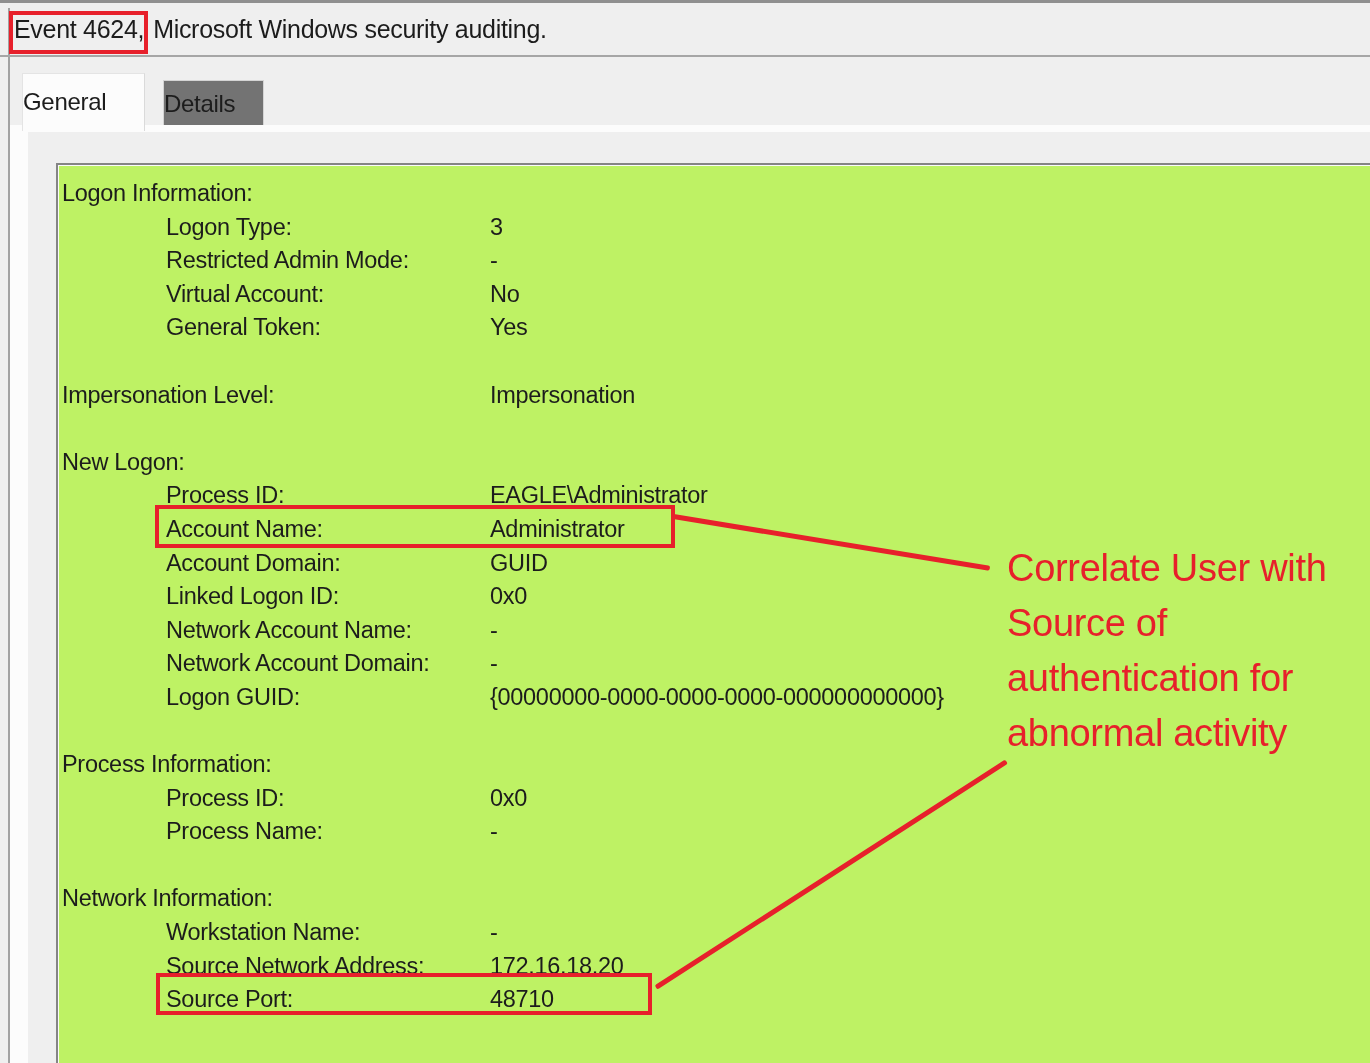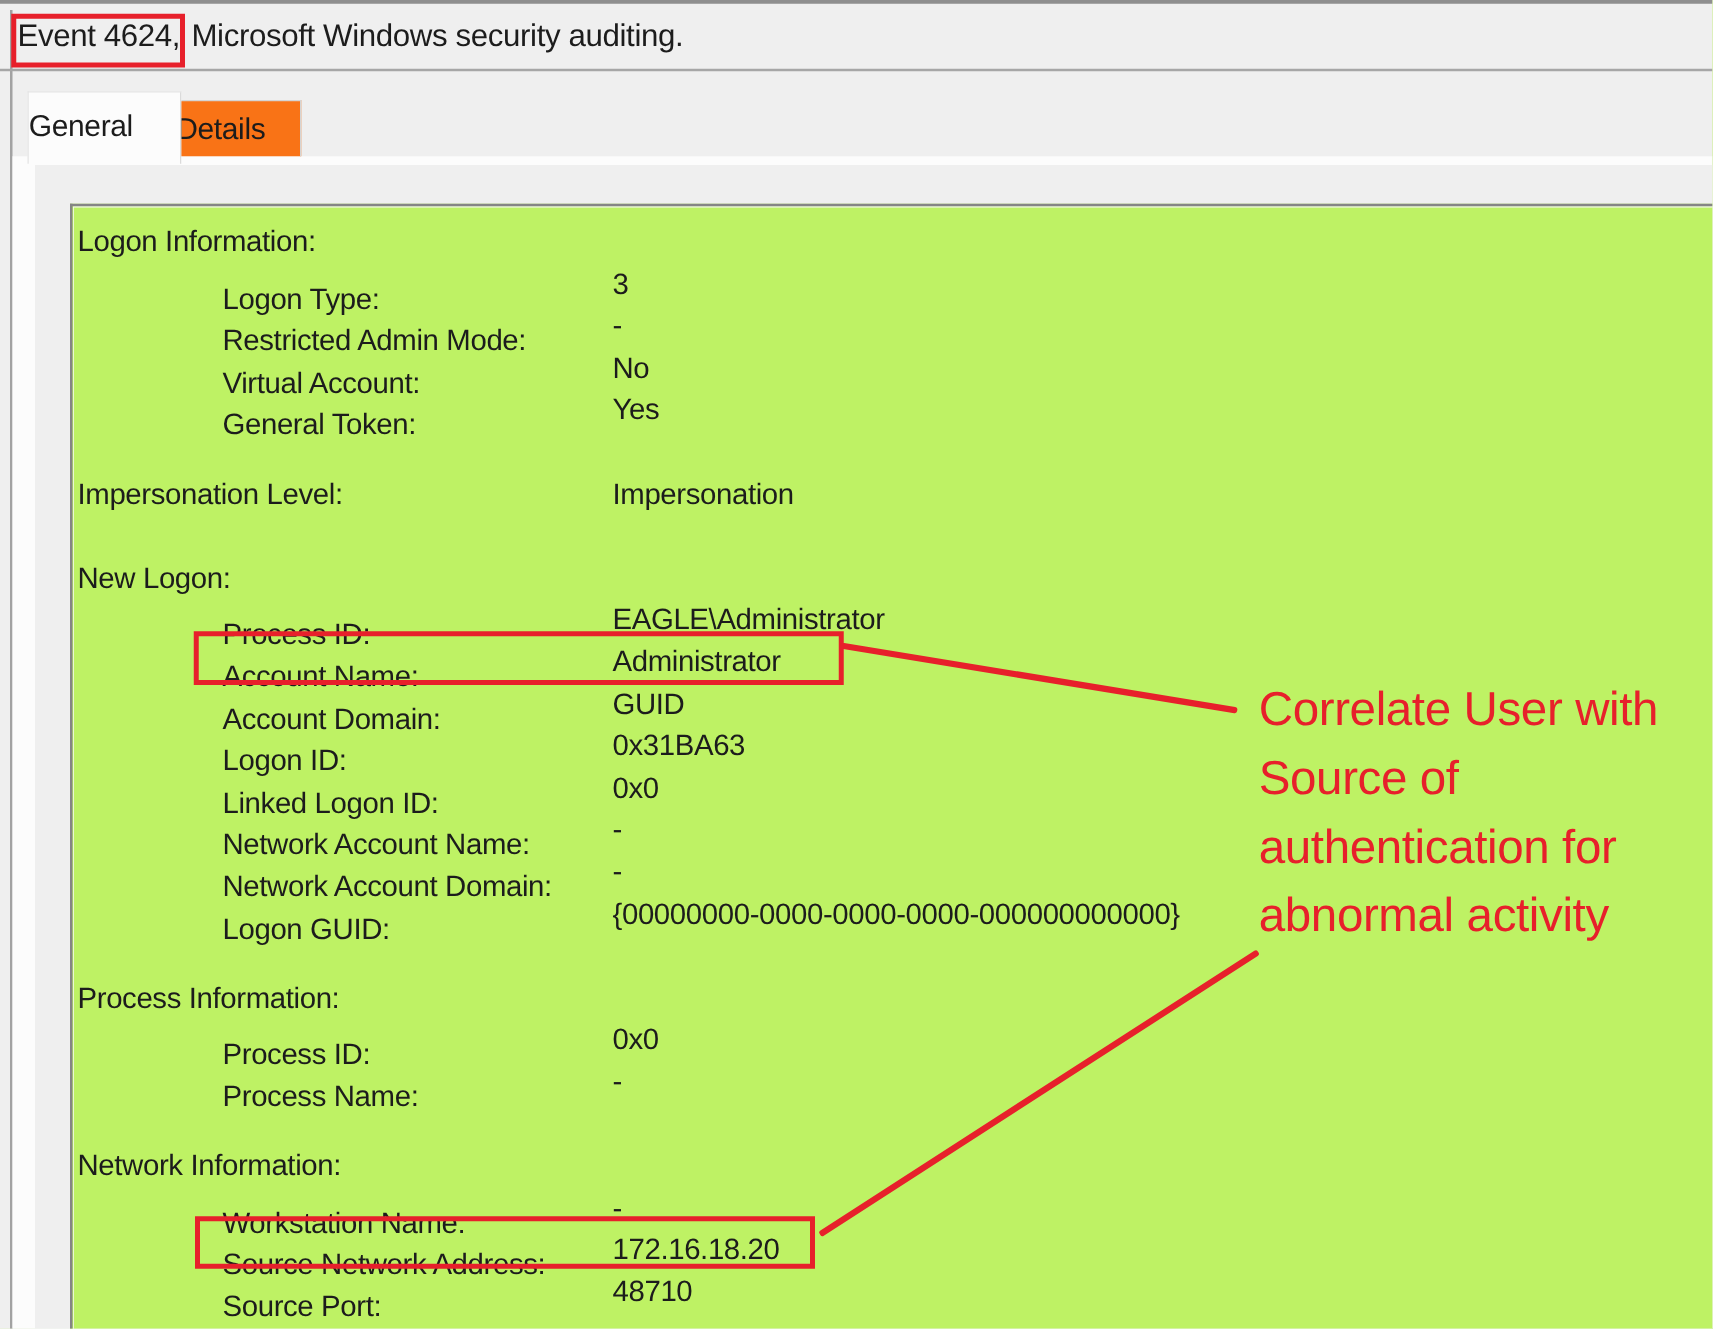--- a/index.html
+++ b/index.html
@@ -20,31 +20,31 @@
   
   .title-bar { position:absolute; left:14px; top:15px; font-size:25px; letter-spacing:-0.3px; white-space:nowrap; }
   .title-bar .src { margin-left:9px; }
 
   
   .tab-page-white { position:absolute; left:10px; top:125px; width:1360px; height:938px; background:#fcfcfc; }
   .tab-inset-gray { position:absolute; left:28px; top:132px; width:1342px; height:931px; background:#efefef; }
   .tab { position:absolute; text-align:left; font-size:24px; letter-spacing:-0.3px; cursor:default; }
   .tab-general { left:22px; top:73px; width:123px; height:58px; background:#fcfcfc; line-height:56px;
                  border-top:1px solid #e4e4e4; border-left:1px solid #e4e4e4; border-right:1px solid #dadada; z-index:2; }
-  .tab-details { left:140px; top:80px; width:101px; height:45px; background:#f97316; line-height:45px;
+  .tab-details { left:163px; top:80px; width:101px; height:45px; background:#737373; line-height:45px;
                  border:1px solid #d4d4d4; border-bottom:none; z-index:1; }
 
   
   .desc-box { position:absolute; left:56px; top:163px; width:1314px; height:900px;
               border-top:2px solid #858585; border-left:2px solid #858585;
               box-shadow: inset 1px 1px 0 #fafafa; background:#bef264; }
   .rows { position:absolute; left:4px; top:11px; width:1300px; }
   .row  { position:relative; height:33.6px; font-size:23.5px; letter-spacing:-0.3px; white-space:nowrap; }
   .row .lbl  { position:absolute; left:0; top:4px; }
-  .row .lbl.ind { left:116px;margin-top:12px; }
+  .row .lbl.ind { left:104px; }
   .row .val  { position:absolute; left:428px; top:4px; }
 
   
   .hl-box { position:absolute; border:4px solid var(--red); z-index:5; }
   #hl-event-id    { left:9px;  top:11px;  width:139px; height:43px; }
   #hl-account     { left:155px; top:505px; width:520px; height:43px; }
   #hl-source-addr { left:156px; top:973px; width:496px; height:42px; }
   .conn { position:absolute; height:5px; background:var(--red); transform-origin:0 50%; border-radius:2px; z-index:4; }
   #line-account { left:673px; top:514px; width:321px; transform:rotate(9.3deg); }
   #line-source  { left:656px; top:985px; width:417px; transform:rotate(-32.8deg); }
@@ -108,24 +108,20 @@
         </div>
         <div class="row">
           <span class="lbl ind">Account Name:</span>
           <span class="val">Administrator</span>
         </div>
         <div class="row">
           <span class="lbl ind">Account Domain:</span>
           <span class="val">GUID</span>
         </div>
         <div class="row">
-          <span class="lbl ind">Logon ID:</span>
-          <span class="val">0x31BA63</span>
-        </div>
-        <div class="row">
           <span class="lbl ind">Linked Logon ID:</span>
           <span class="val">0x0</span>
         </div>
         <div class="row">
           <span class="lbl ind">Network Account Name:</span>
           <span class="val">-</span>
         </div>
         <div class="row">
           <span class="lbl ind">Network Account Domain:</span>
           <span class="val">-</span>

